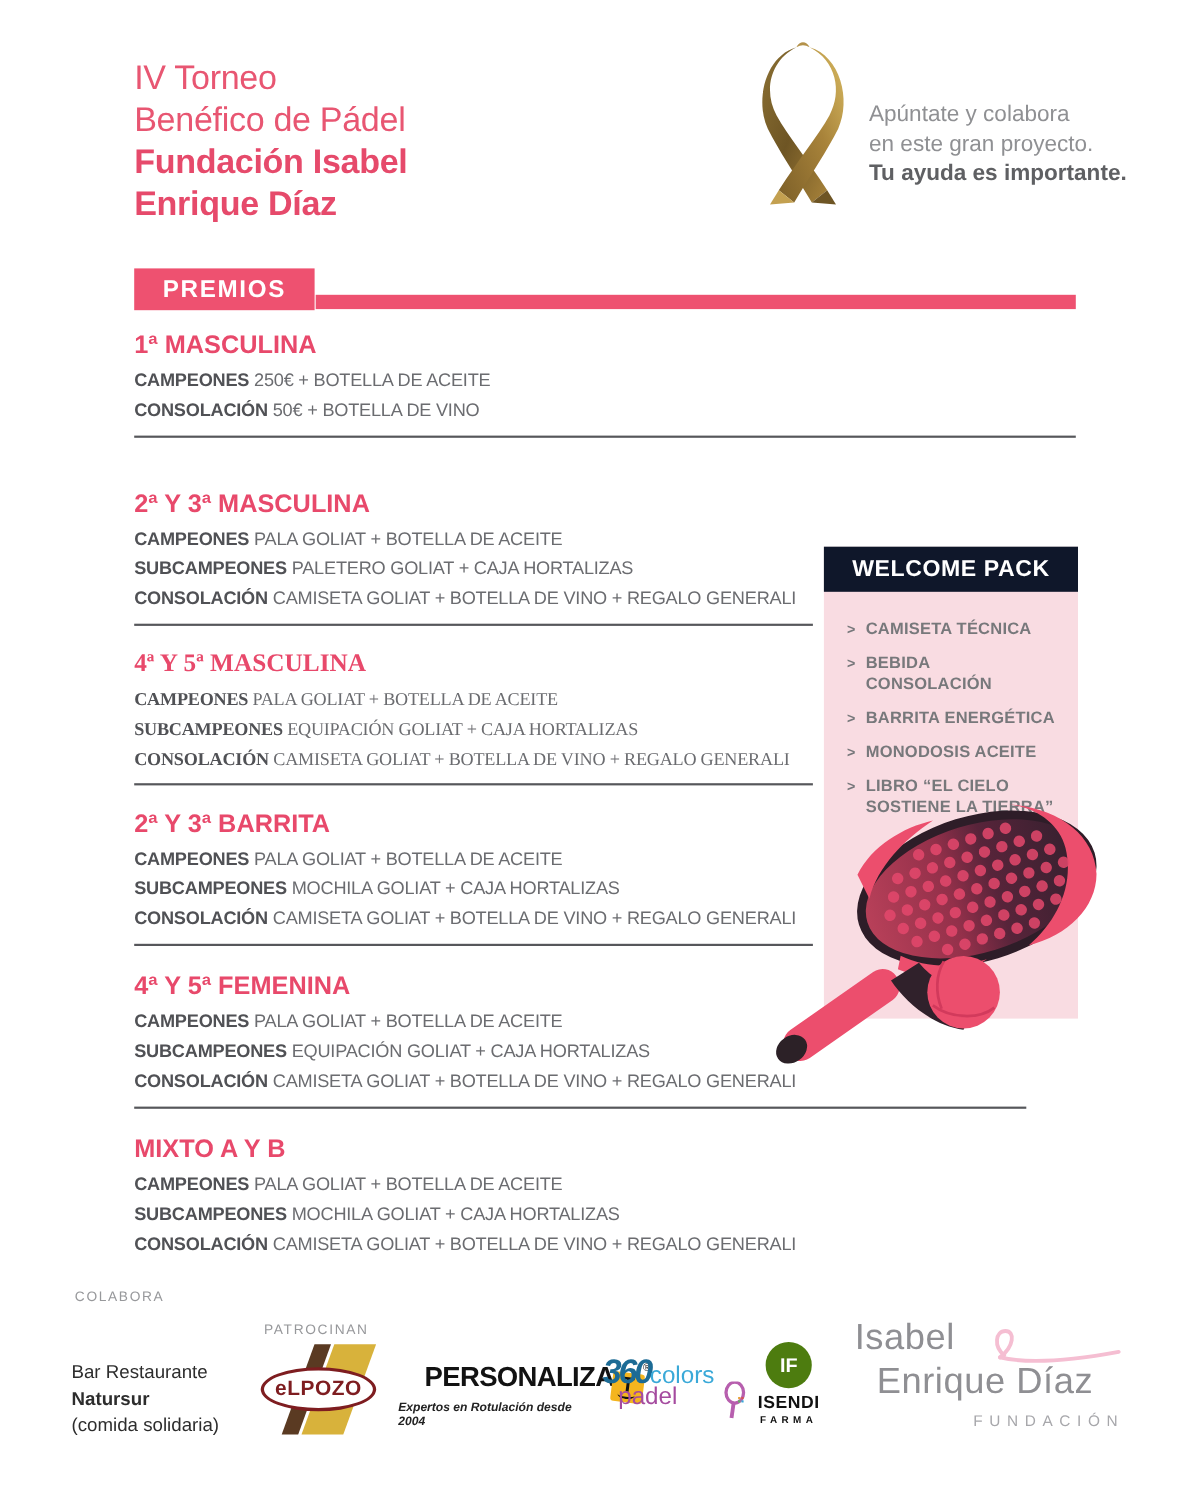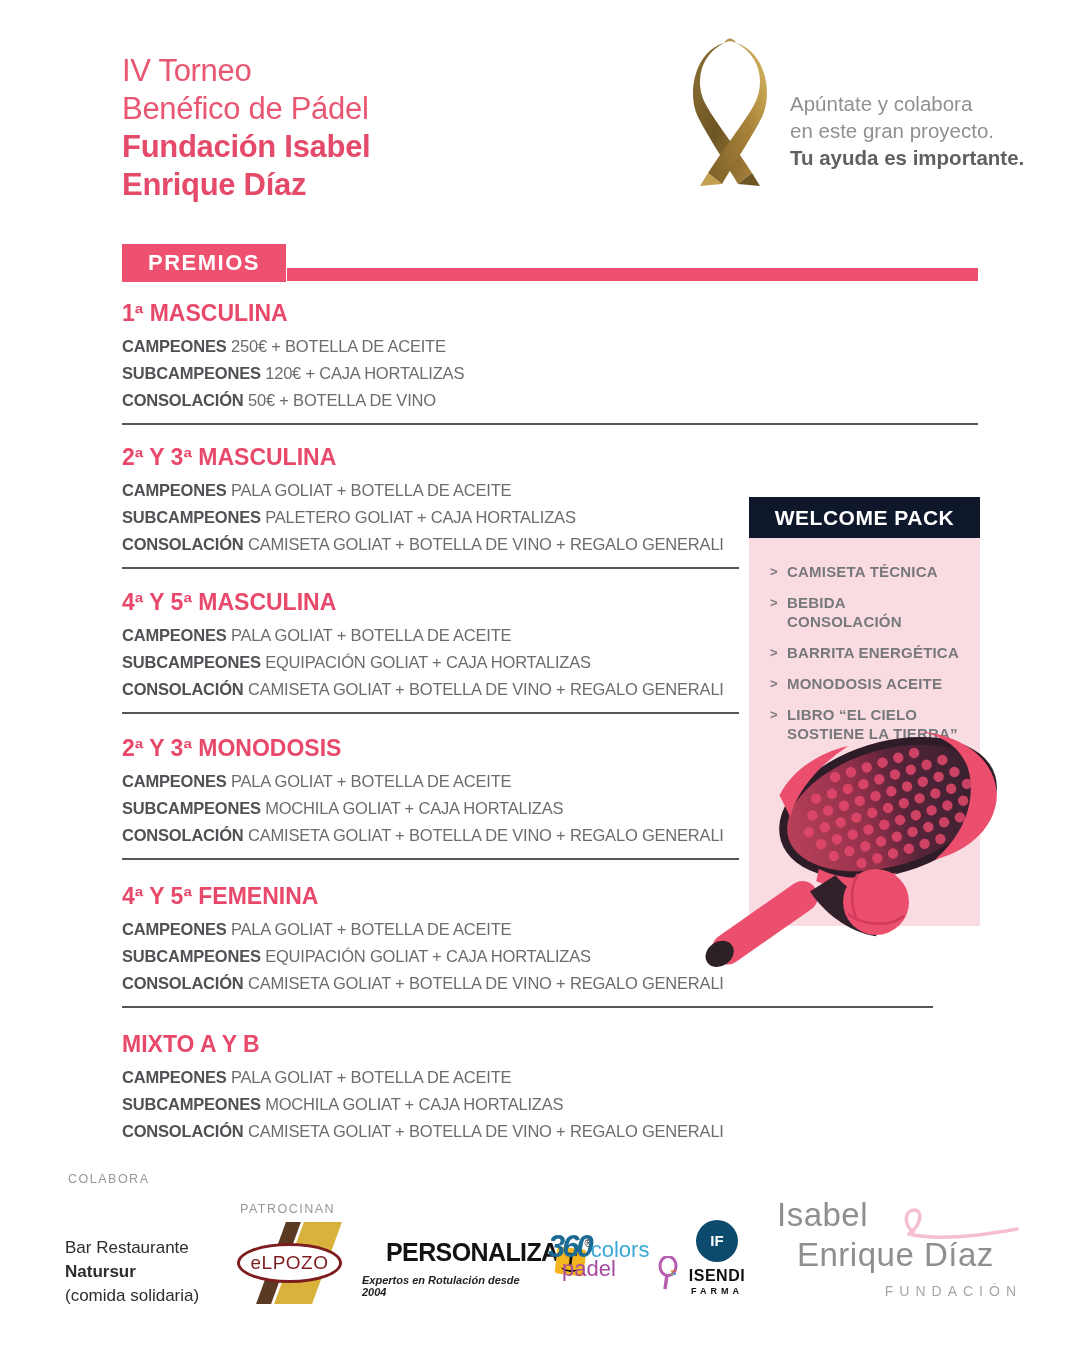--- a/index.html
+++ b/index.html
@@ -18,21 +18,21 @@
   .premios-title{position:absolute;left:122px;top:244px;height:38px;background:#ee5170;
     color:#fff;font-weight:700;font-size:22px;letter-spacing:1.5px;padding:0 26px;
     display:flex;align-items:center;}
   .premios-bar{position:absolute;left:287px;top:268px;width:691px;height:13px;background:#ee5170;}
 
   
   .sections{position:absolute;left:122px;top:300px;width:856px;}
   .section{position:relative;}
   .section:nth-of-type(1){height:144px;}
   .section:nth-of-type(2){height:145px;}
-  .section:nth-of-type(3){height:146px;}
+  .section:nth-of-type(3){height:146px;font-family:Liberation Serif, serif;}
   .section:nth-of-type(4){height:148px;}
   .section:nth-of-type(5){height:148px;}
   .section:nth-of-type(6){height:148px;}
   .sec-title{margin:0 0 6px 0;font-size:23px;line-height:27px;font-weight:700;color:#e8496b;}
   .row{font-size:16.5px;line-height:27px;letter-spacing:-0.2px;white-space:nowrap;}
   .row .lbl{font-weight:700;color:#505155;}
   .row .val{font-weight:400;color:#6b6c70;}
   .divider{height:2px;background:#56575b;margin-top:9px;}
   .section:nth-of-type(1) .divider{width:856px;}
   .section:nth-of-type(2) .divider{width:617px;}
@@ -58,42 +58,42 @@
   .lab-patrocinan{left:240px;top:1202px;}
   .natursur{position:absolute;left:65px;top:1236px;font-size:17px;line-height:24px;color:#2d2d2d;}
   .natursur .n-bold{font-weight:700;}
 
   .elpozo{position:absolute;left:237px;top:1222px;width:106px;height:82px;}
   .ep-stripe{position:absolute;top:0;height:82px;}
   .ep-brown{left:34px;width:15px;background:#5a3a22;transform:skewX(-20deg);}
   .ep-gold{left:52px;width:38px;background:#d8b23b;transform:skewX(-20deg);}
   .ep-oval{position:absolute;left:0;top:21px;width:99px;height:34px;background:#fff;
     border:3px solid #7e1d20;border-radius:50%;display:flex;align-items:center;
-    justify-content:center;font-weight:400;font-size:19px;color:#7e1d20;letter-spacing:0.5px;}
+    justify-content:center;font-weight:700;font-size:19px;color:#7e1d20;letter-spacing:0.5px;}
 
   .personaliza{position:absolute;left:362px;top:1238px;width:175px;}
   .p-line{white-space:nowrap;}
   .p-name{font-size:25px;font-weight:700;color:#121212;letter-spacing:-0.6px;margin-left:24px;}
   .p-t{display:inline-block;width:29px;height:27px;background:#f4b51e;transform:rotate(7deg);
     color:#121212;font-weight:700;font-size:19px;text-align:center;line-height:24px;
     border-radius:3px;margin-left:-3px;position:relative;top:5px;}
   .p-smile{position:absolute;left:6px;bottom:3px;width:16px;height:6px;
     border-bottom:2px solid #121212;border-radius:0 0 50% 50%;}
   .p-reg{font-size:10px;vertical-align:14px;color:#121212;}
   .p-tag{font-size:11px;font-weight:700;font-style:italic;color:#222;margin-top:4px;}
 
   .colors360{position:absolute;left:548px;top:1231px;width:130px;line-height:1;}
   .c-360{font-size:31px;font-weight:700;font-style:italic;color:#1c6b95;letter-spacing:-3px;}
   .c-colors{font-size:22px;color:#3aa9d8;}
   .c-padel{font-size:22px;color:#a54b9f;margin:-4px 0 0 14px;display:flex;align-items:flex-start;justify-content:space-between;}
   .c-racket{margin-left:1px;margin-top:-2px;}
 
   .isendi{position:absolute;left:686px;top:1220px;width:62px;text-align:center;}
-  .if-circle{width:42px;height:42px;border-radius:50%;background:#0c4a6e;color:#fff;
-    font-weight:700;font-size:15px;line-height:42px;margin:0 auto;}
+  .if-circle{width:42px;height:42px;border-radius:50%;background:#4d7c0f;color:#fff;
+    font-weight:700;font-size:18px;line-height:42px;margin:0 auto;}
   .isendi-name{font-size:16px;font-weight:700;color:#101010;margin-top:5px;letter-spacing:0.5px;}
   .isendi-sub{font-size:9px;letter-spacing:4px;color:#101010;font-weight:700;margin-top:1px;}
 
   .fundacion{position:absolute;left:777px;top:1196px;width:245px;color:#8f8f93;}
   .f-line1{font-size:33px;letter-spacing:0.5px;}
   .f-line2{font-size:33px;letter-spacing:0.5px;margin:2px 0 0 20px;}
   .f-line3{font-size:14px;letter-spacing:6px;color:#a7a7ab;text-align:right;margin-top:9px;}
   .f-ribbon{position:absolute;right:0;top:6px;}
 </style>
 </head>
@@ -137,21 +137,20 @@
   </div>
 
   <div class="premios-title">PREMIOS</div>
   <div class="premios-bar"></div>
 
   <div class="sections">
     <div class="section">
       <h3 class="sec-title">1ª MASCULINA</h3>
       <div class="rows">
           <div class="row"><span class="lbl">CAMPEONES</span><span class="val"> 250€ + BOTELLA DE ACEITE</span></div>
-          <div class="row"><span class="lbl">SUBCAMPEONES</span><span class="val"> 120€ + CAJA HORTALIZAS</span></div>
           <div class="row"><span class="lbl">CONSOLACIÓN</span><span class="val"> 50€ + BOTELLA DE VINO</span></div>
         </div>
       <div class="divider"></div>
     </div>
 
     <div class="section">
       <h3 class="sec-title">2ª Y 3ª MASCULINA</h3>
       <div class="rows">
           <div class="row"><span class="lbl">CAMPEONES</span><span class="val"> PALA GOLIAT + BOTELLA DE ACEITE</span></div>
           <div class="row"><span class="lbl">SUBCAMPEONES</span><span class="val"> PALETERO GOLIAT + CAJA HORTALIZAS</span></div>
@@ -164,21 +163,21 @@
       <h3 class="sec-title">4ª Y 5ª MASCULINA</h3>
       <div class="rows">
           <div class="row"><span class="lbl">CAMPEONES</span><span class="val"> PALA GOLIAT + BOTELLA DE ACEITE</span></div>
           <div class="row"><span class="lbl">SUBCAMPEONES</span><span class="val"> EQUIPACIÓN GOLIAT + CAJA HORTALIZAS</span></div>
           <div class="row"><span class="lbl">CONSOLACIÓN</span><span class="val"> CAMISETA GOLIAT + BOTELLA DE VINO + REGALO GENERALI</span></div>
         </div>
       <div class="divider"></div>
     </div>
 
     <div class="section">
-      <h3 class="sec-title">2ª Y 3ª MONODOSIS</h3>
+      <h3 class="sec-title">2ª Y 3ª BARRITA</h3>
       <div class="rows">
           <div class="row"><span class="lbl">CAMPEONES</span><span class="val"> PALA GOLIAT + BOTELLA DE ACEITE</span></div>
           <div class="row"><span class="lbl">SUBCAMPEONES</span><span class="val"> MOCHILA GOLIAT + CAJA HORTALIZAS</span></div>
           <div class="row"><span class="lbl">CONSOLACIÓN</span><span class="val"> CAMISETA GOLIAT + BOTELLA DE VINO + REGALO GENERALI</span></div>
         </div>
       <div class="divider"></div>
     </div>
 
     <div class="section">
       <h3 class="sec-title">4ª Y 5ª FEMENINA</h3>

